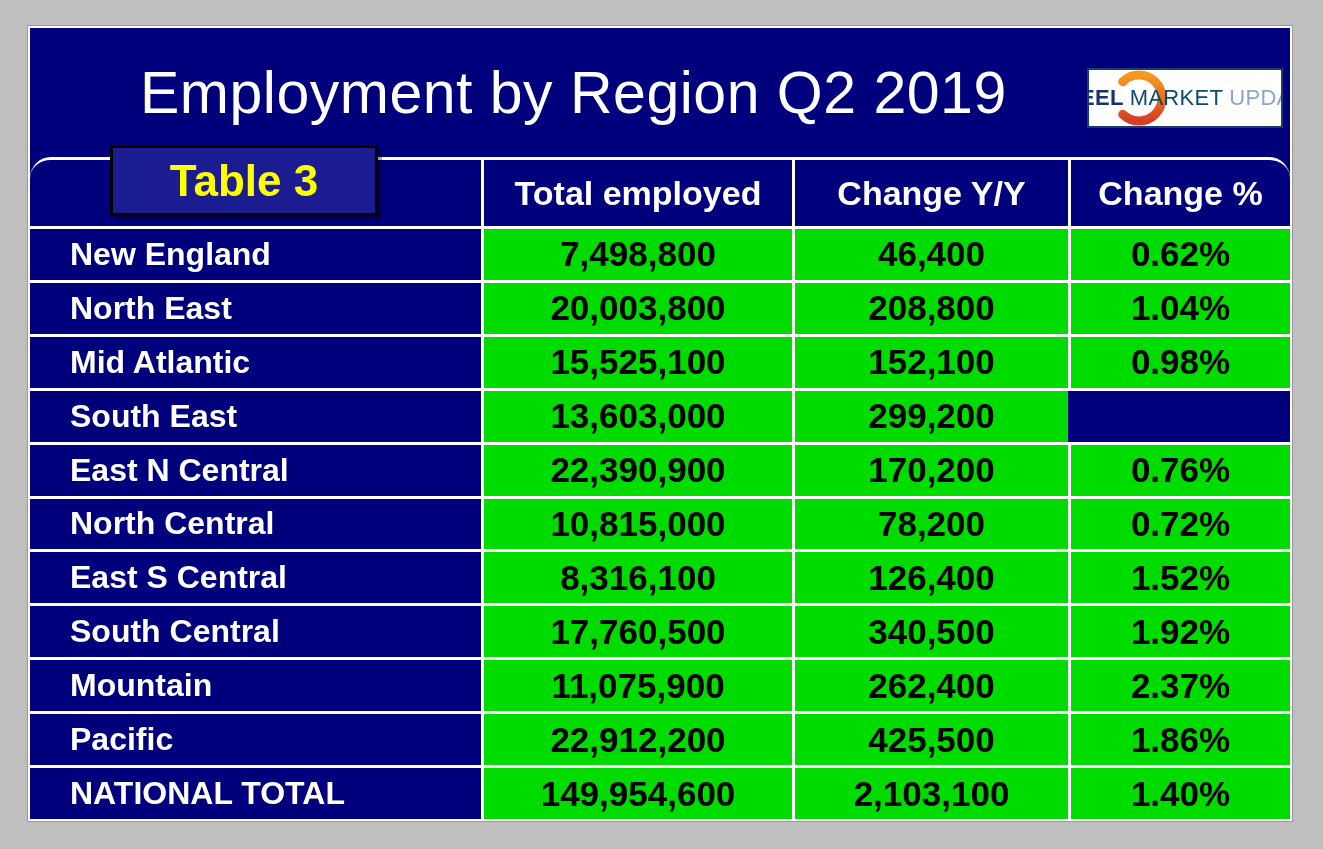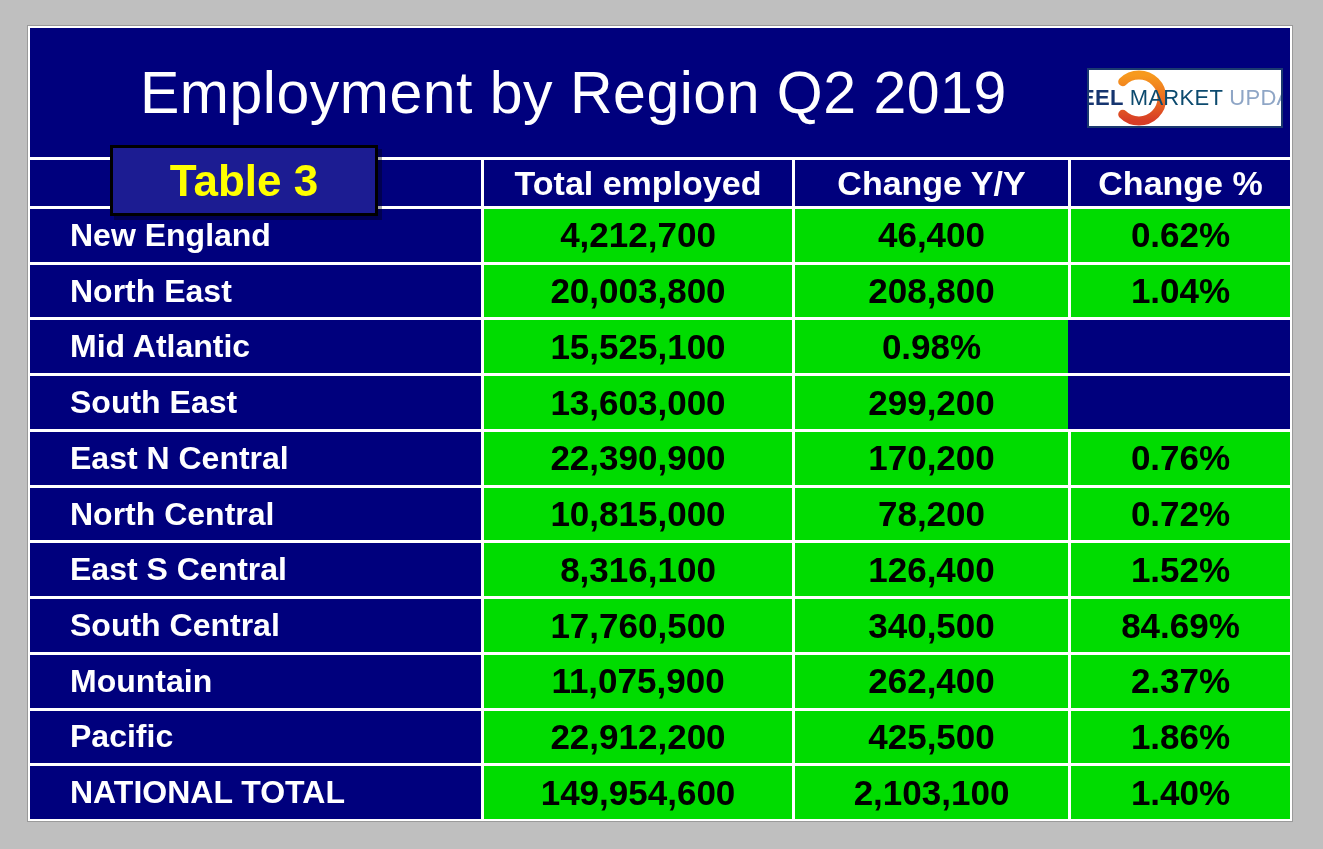--- a/index.html
+++ b/index.html
@@ -46,21 +46,21 @@
     box-shadow:4px 4px 0 rgba(0,0,0,0.35);
     display:flex; align-items:center; justify-content:center;
     color:#ffff00; font-size:44px; font-weight:bold;
   }
   
   .hrow, .drow {
     display:grid;
     grid-template-columns:451px 311px 276px 1fr;
     border-top:3px solid #ffffff;
   }
-  .hrow { height:49px; flex:none; }
+  .hrow { height:69px; flex:none;border-radius:21px; }
   .drow { flex:1; }
   .cell { display:flex; align-items:center; }
   .cell + .cell { border-left:3px solid #ffffff; }
   .hcell {
     justify-content:center;
     color:#ffffff; font-size:34px; font-weight:bold; white-space:nowrap;
   }
   .region {
     padding-left:8px;
     color:#ffffff; font-size:32px; font-weight:bold; white-space:nowrap;
@@ -101,35 +101,36 @@
 
   <div class="hrow">
     <div class="cell hcell"></div>
     <div class="cell hcell">Total employed</div>
     <div class="cell hcell">Change Y/Y</div>
     <div class="cell hcell">Change %</div>
   </div>
 
   <div class="drow">
     <div class="cell region">New England</div>
-    <div class="cell green">4,212,700</div>
+    <div class="cell green">7,498,800</div>
     <div class="cell green">46,400</div>
     <div class="cell green">0.62%</div>
   </div>
 
   <div class="drow">
     <div class="cell region">North East</div>
     <div class="cell green">20,003,800</div>
     <div class="cell green">208,800</div>
     <div class="cell green">1.04%</div>
   </div>
 
   <div class="drow">
     <div class="cell region">Mid Atlantic</div>
     <div class="cell green">15,525,100</div>
+    <div class="cell green">152,100</div>
     <div class="cell green">0.98%</div>
   </div>
 
   <div class="drow">
     <div class="cell region">South East</div>
     <div class="cell green">13,603,000</div>
     <div class="cell green">299,200</div>
   </div>
 
   <div class="drow">
@@ -150,21 +151,21 @@
     <div class="cell region">East S Central</div>
     <div class="cell green">8,316,100</div>
     <div class="cell green">126,400</div>
     <div class="cell green">1.52%</div>
   </div>
 
   <div class="drow">
     <div class="cell region">South Central</div>
     <div class="cell green">17,760,500</div>
     <div class="cell green">340,500</div>
-    <div class="cell green">84.69%</div>
+    <div class="cell green">1.92%</div>
   </div>
 
   <div class="drow">
     <div class="cell region">Mountain</div>
     <div class="cell green">11,075,900</div>
     <div class="cell green">262,400</div>
     <div class="cell green">2.37%</div>
   </div>
 
   <div class="drow">

